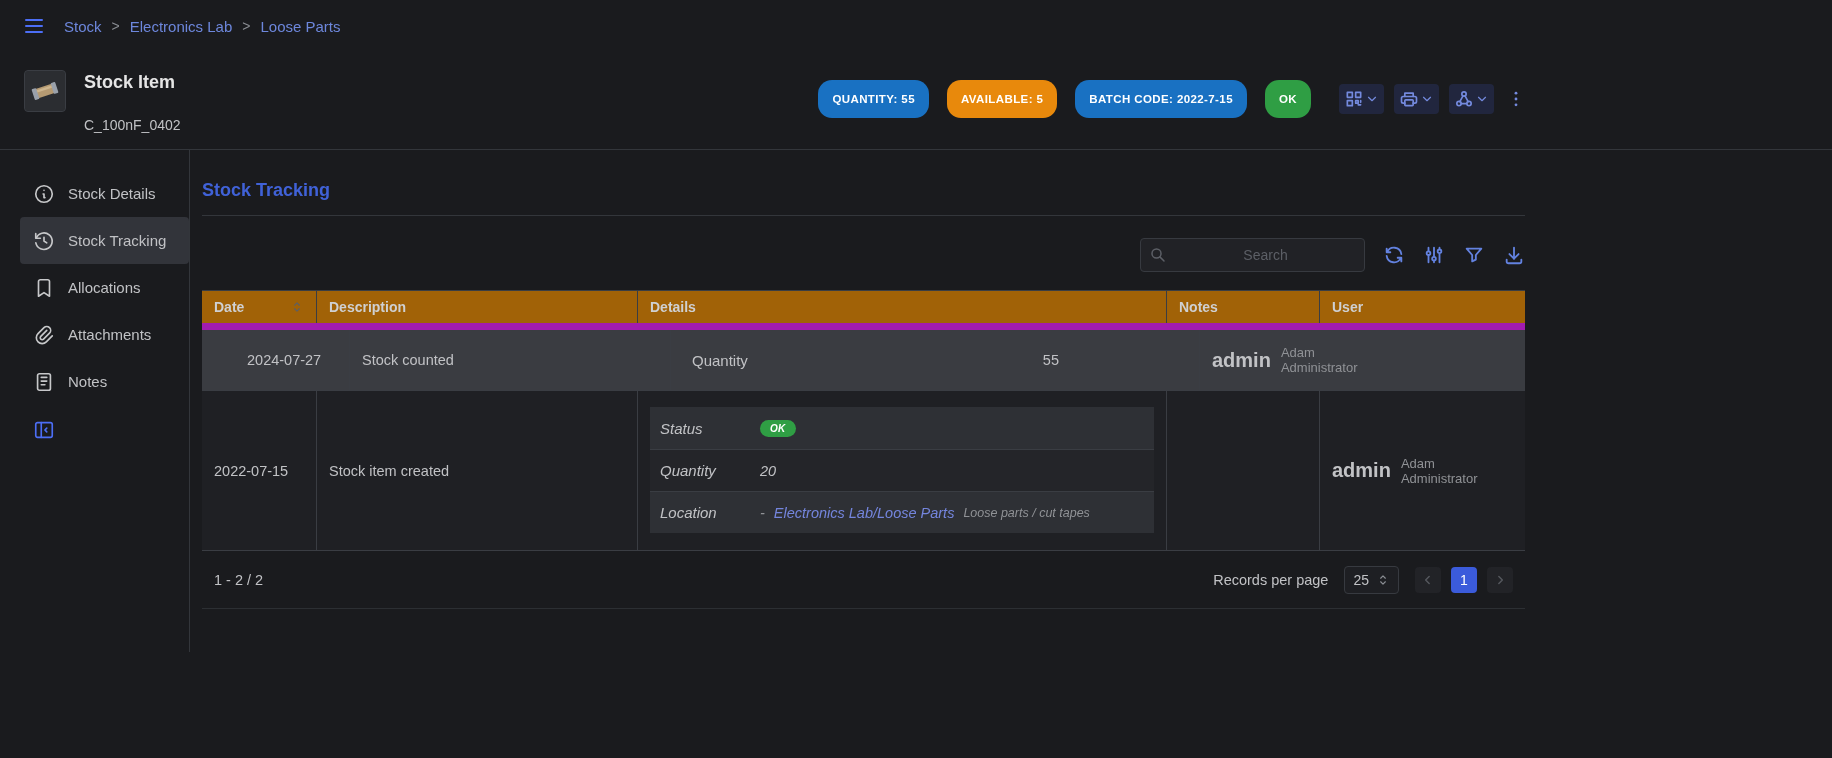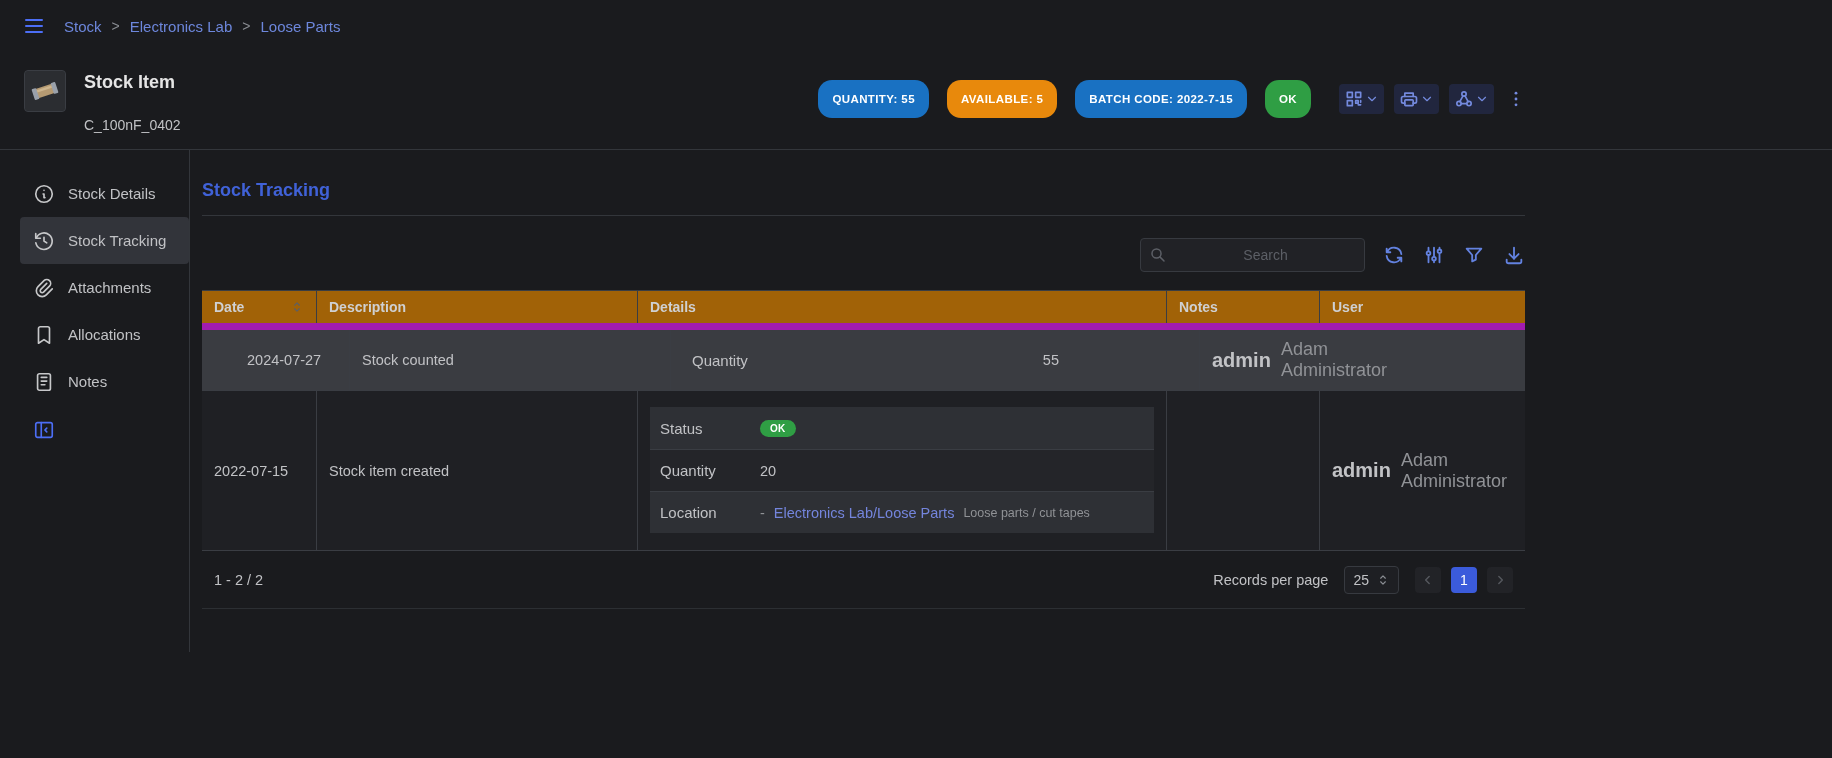--- a/index.html
+++ b/index.html
@@ -74,35 +74,35 @@
   .td { padding:0 12px; display:flex; align-items:center; font-size:14.5px; color:#c1c2c5; }
   .row-1 { background:#3a3c41; min-height:61px;padding-left:33px; }
   .row-2 { background:#1f2024; min-height:160px; }
 
   .detail-inline { display:flex; align-items:center; width:100%; padding-left:9px; }
   .detail-inline .d-label { font-size:15px; }
   .detail-inline .d-value { margin-left:auto; margin-right:128px; }
 
   .td-details-block { display:block; padding:16px 12px; }
   .sub-row { display:grid; grid-template-columns:100px 1fr; align-items:center;
-             height:42px; padding:0 10px; }
+             height:42px; padding:0 10px;font-style:italic; }
   .sub-row:nth-child(odd) { background:#2e3035; }
   .sub-row:nth-child(even) { background:#242529; }
   .sub-row + .sub-row { border-top:1px solid #3a3d43; }
   .sub-label { font-size:15px; color:#c1c2c5; }
   .ok-pill { display:inline-block; background:#2f9e44; color:#fff; font-size:10px; font-weight:700;
              padding:3px 10px; border-radius:10px; letter-spacing:.3px; }
   .loc-value { display:flex; align-items:center; gap:9px; }
   .loc-dash { color:#909296; }
   .loc-link { color:#7485dd; cursor:pointer; }
   .loc-sub { color:#909296; font-size:12.5px; }
 
   .td-user { gap:10px; }
   .u-name { font-size:20px;font-weight:bold; }
-  .u-full { font-size:18px; color:#909296; }
+  .u-full { font-size:13px; color:#909296; }
 
   
   .tfoot { height:58px; display:flex; align-items:center; padding:0 12px;
            border-bottom:1px solid #2c2f33; font-size:14.5px; color:#c1c2c5; }
   .foot-right { margin-left:auto; display:flex; align-items:center; gap:16px; }
   .page-size { display:flex; align-items:center; gap:7px; border:1px solid #373a40;
                background:#1e1f23; border-radius:4px; padding:5px 8px; font-size:14px;
                color:#c1c2c5; cursor:pointer; }
   .page-size .sel-glyph { color:#8a8d93; }
   .pagination { display:flex; align-items:center; gap:10px; }
@@ -233,32 +233,32 @@
                 <path d="M12 8v4l3 2"></path>
                 <path d="M3.5 9a9 9 0 1 1 -.4 5"></path>
                 <path d="M3 4v5h5"></path>
               </svg>
           </span>
           <span>Stock Tracking</span>
         </div>
         <div class="nav-item">
           <span class="nav-icon">
             <svg class="i22" viewBox="0 0 24 24" fill="none" stroke="currentColor" stroke-width="1.8" stroke-linecap="round" stroke-linejoin="round">
-                <path d="M15 7l-6.5 6.5a2.12 2.12 0 0 0 3 3L18 10a4.24 4.24 0 0 0-6-6L5.5 10.5a6.36 6.36 0 0 0 9 9L21 13"></path>
-              </svg>
-          </span>
-          <span>Attachments</span>
+                <path d="M18 21l-6-4-6 4V5a2 2 0 0 1 2-2h8a2 2 0 0 1 2 2z"></path>
+              </svg>
+          </span>
+          <span>Allocations</span>
         </div>
         <div class="nav-item">
           <span class="nav-icon">
             <svg class="i22" viewBox="0 0 24 24" fill="none" stroke="currentColor" stroke-width="1.8" stroke-linecap="round" stroke-linejoin="round">
-                <path d="M18 21l-6-4-6 4V5a2 2 0 0 1 2-2h8a2 2 0 0 1 2 2z"></path>
-              </svg>
-          </span>
-          <span>Allocations</span>
+                <path d="M15 7l-6.5 6.5a2.12 2.12 0 0 0 3 3L18 10a4.24 4.24 0 0 0-6-6L5.5 10.5a6.36 6.36 0 0 0 9 9L21 13"></path>
+              </svg>
+          </span>
+          <span>Attachments</span>
         </div>
         <div class="nav-item">
           <span class="nav-icon">
             <svg class="i22" viewBox="0 0 24 24" fill="none" stroke="currentColor" stroke-width="1.8" stroke-linecap="round" stroke-linejoin="round">
                 <rect x="5" y="3" width="14" height="18" rx="2"></rect>
                 <path d="M9 7h6M9 11h6M9 15h4"></path>
               </svg>
           </span>
           <span>Notes</span>
         </div>

